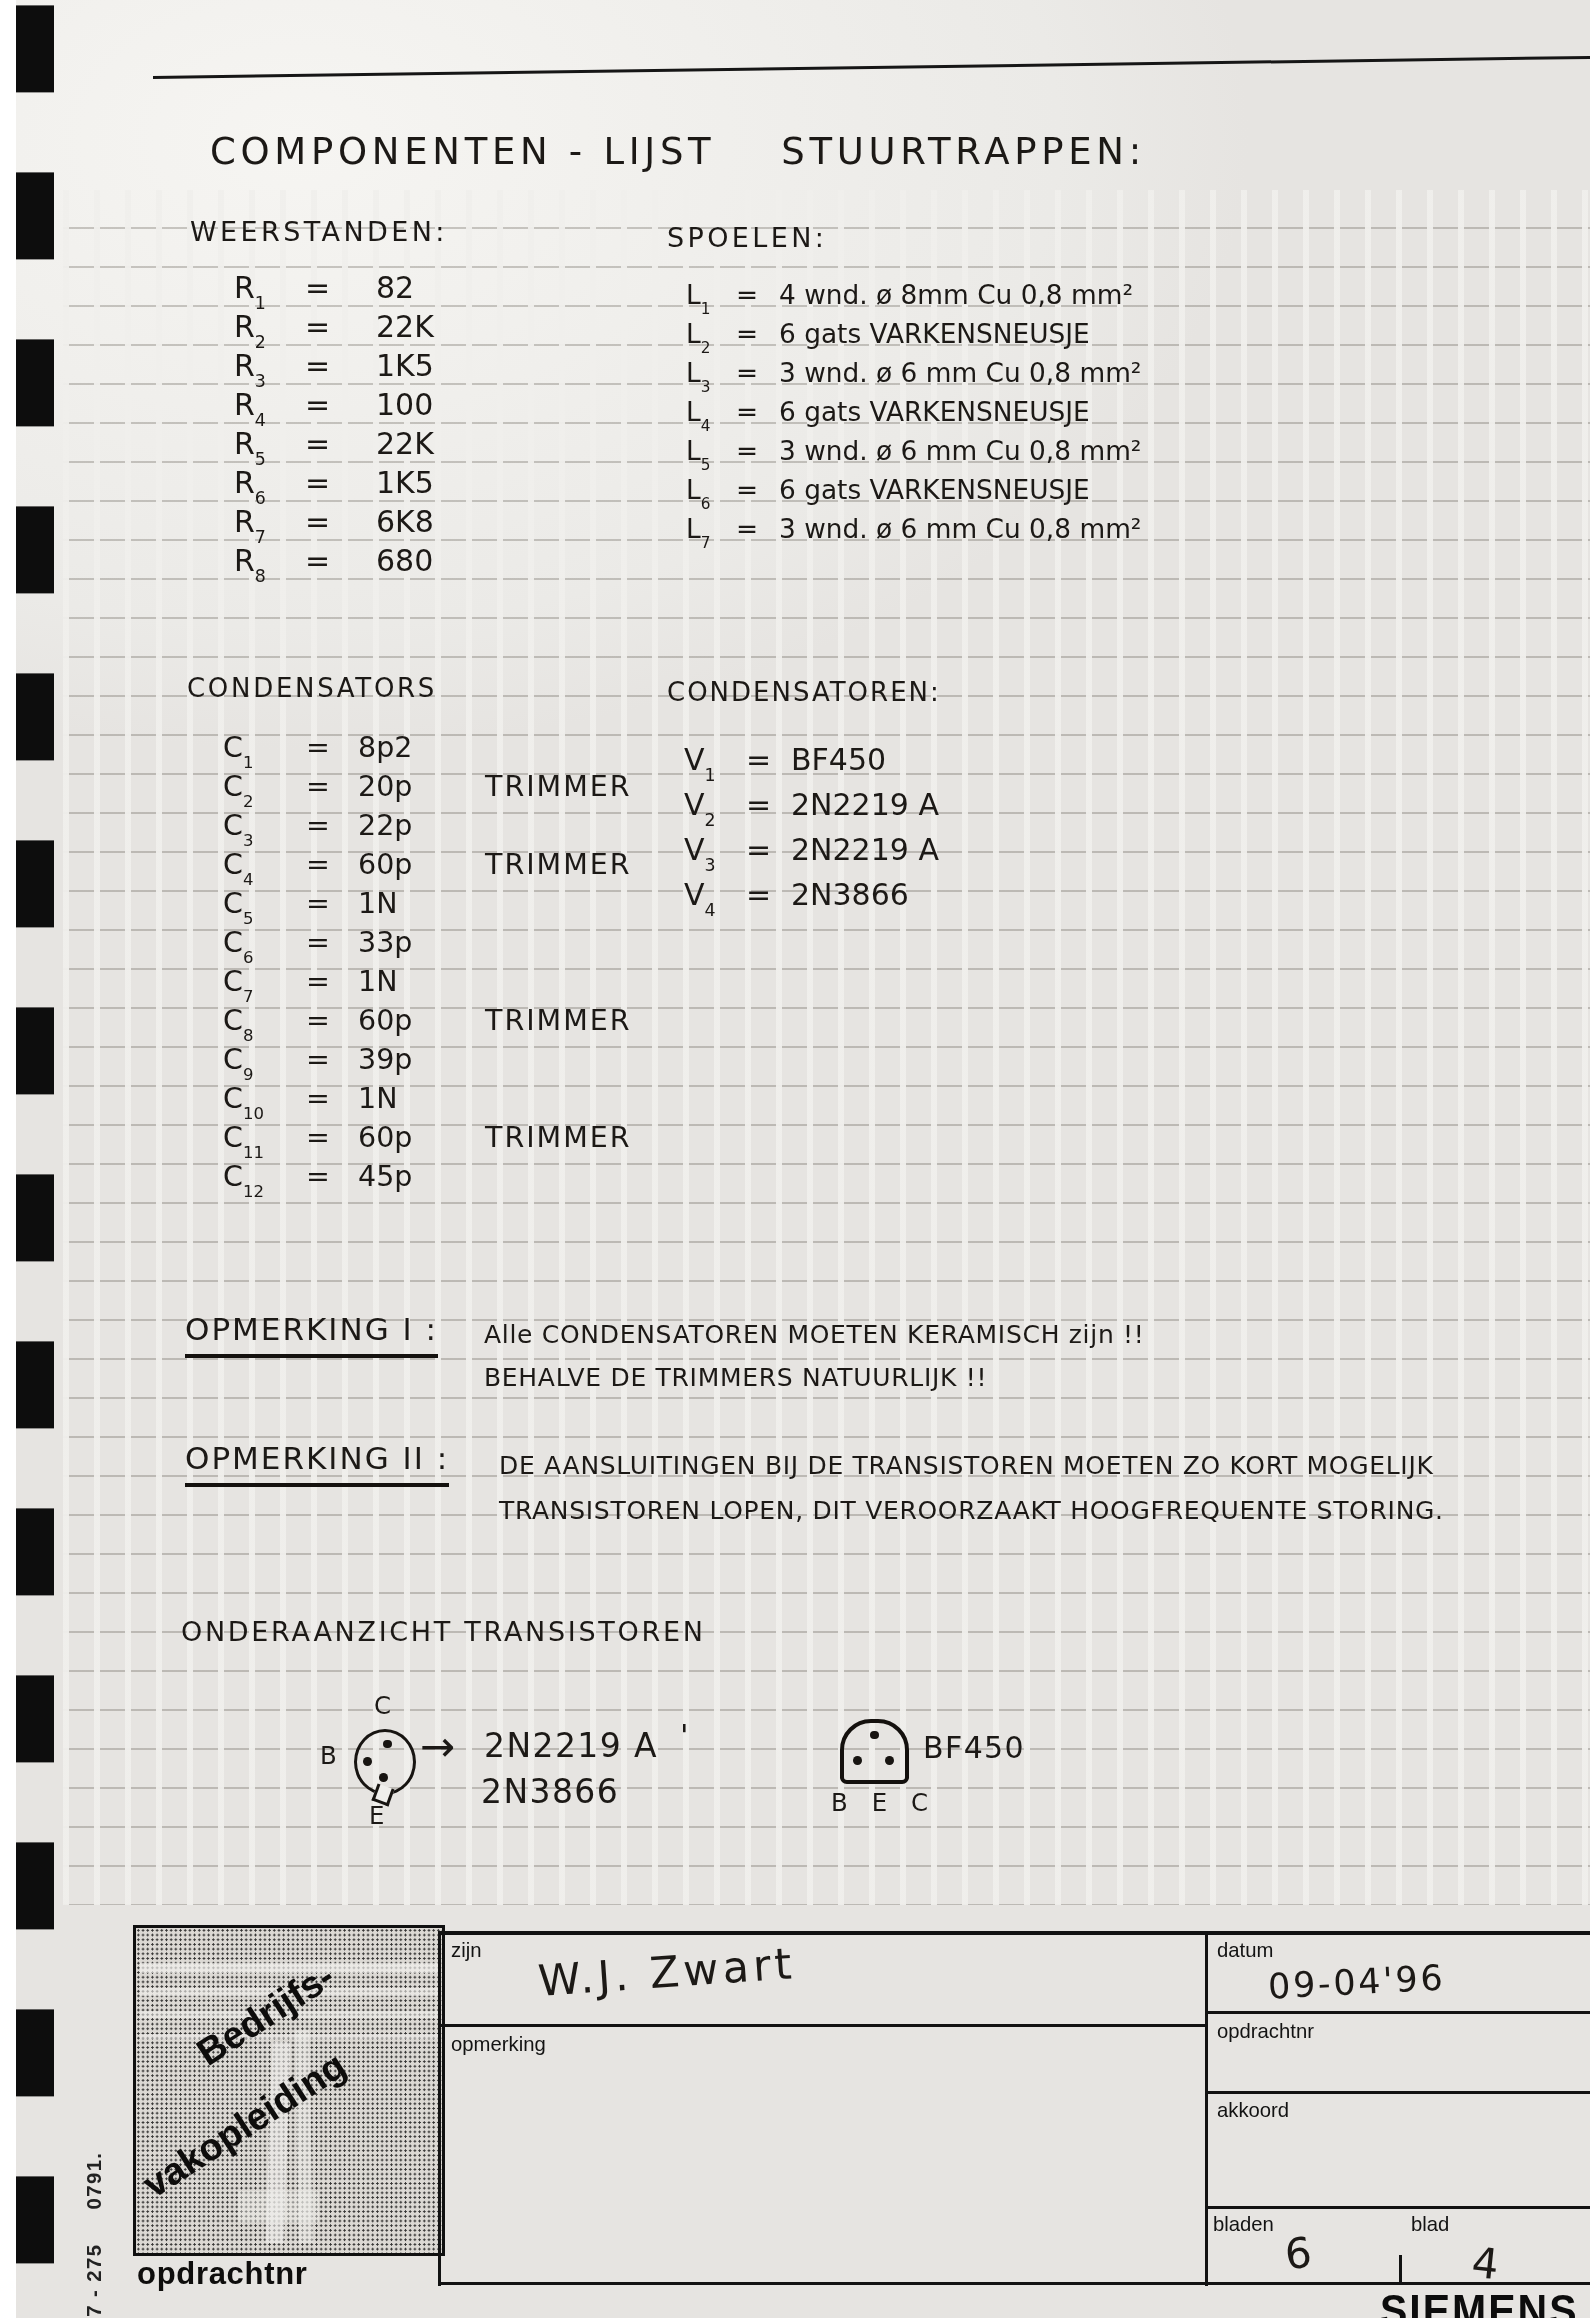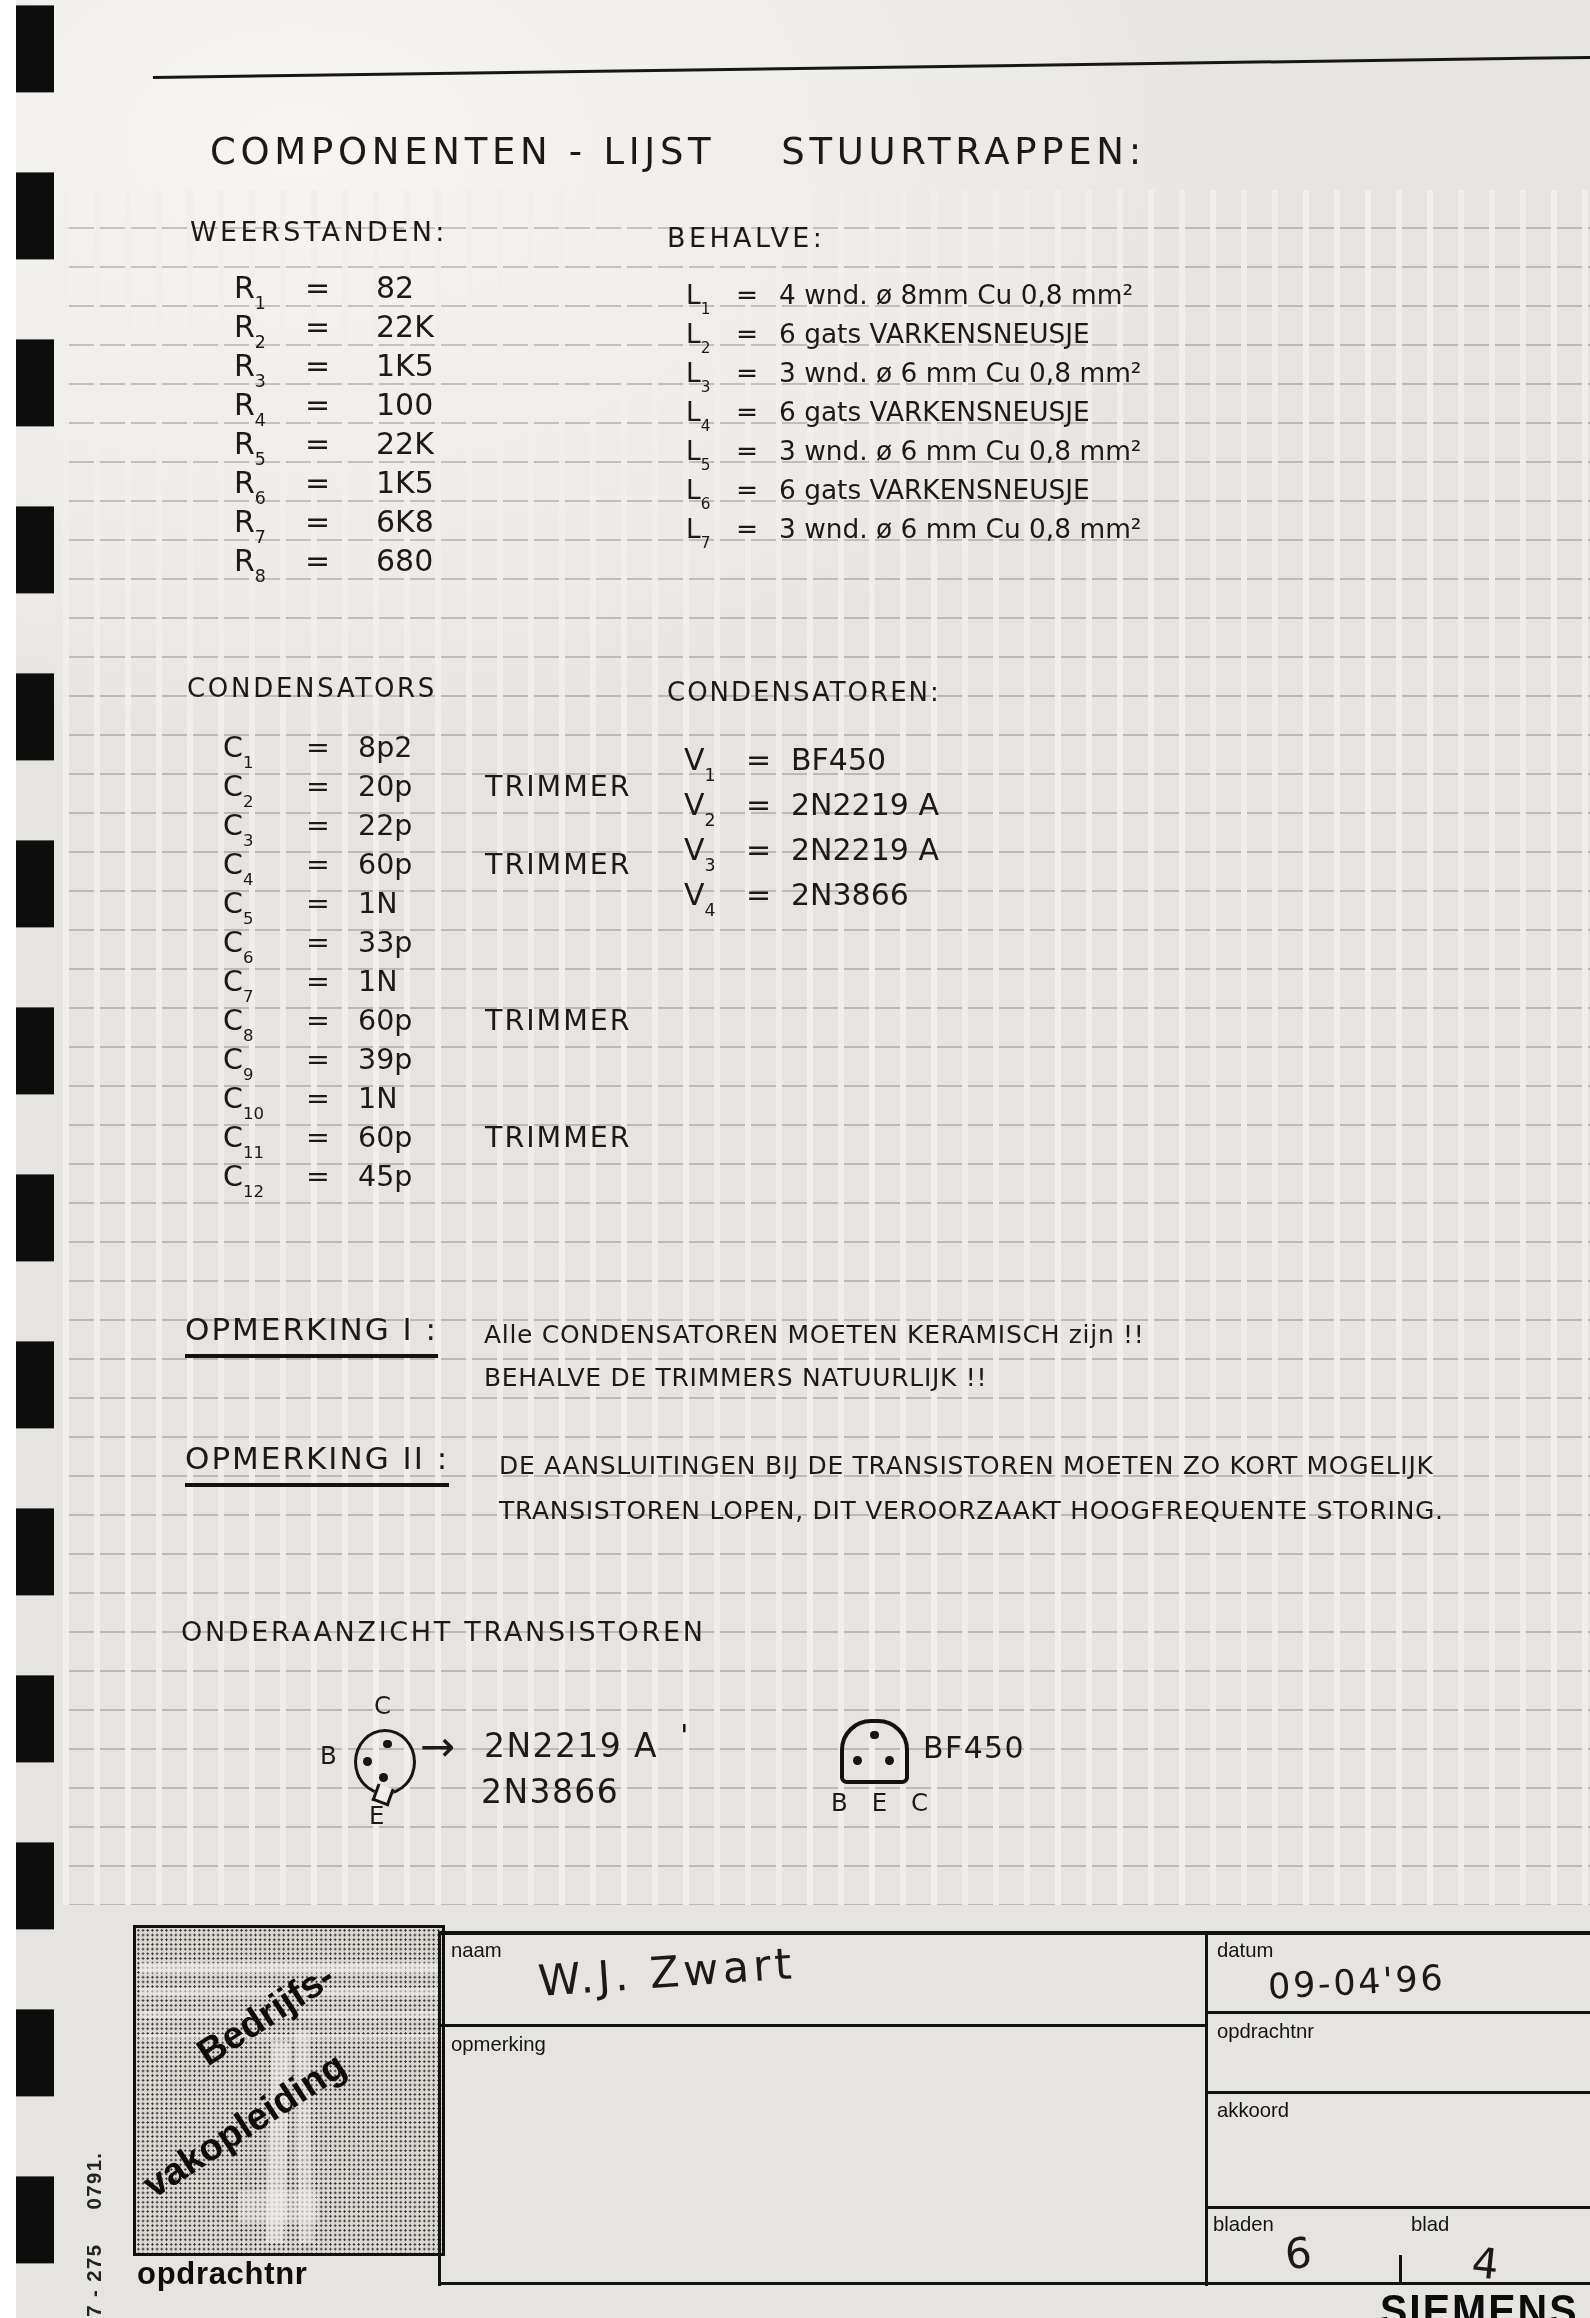--- a/index.html
+++ b/index.html
@@ -119,21 +119,21 @@
 
 <div class="page">
 
   <div class="abs holes"></div>
   <div class="abs scanline"></div>
   <div class="abs ruled"></div>
 
   <div class="abs hw page-title">COMPONENTEN - LIJST    STUURTRAPPEN:</div>
 
   <div class="abs hw sec-h h-weerstanden">WEERSTANDEN:</div>
-  <div class="abs hw sec-h h-spoelen">BEHALVE:</div>
+  <div class="abs hw sec-h h-spoelen">SPOELEN:</div>
 
   <div class="abs w-list">
 
       <div class="comp-row">
         <span class="cname hw"><span>R</span><span class="csub">1</span></span>
         <span class="ceq hw">=</span>
         <span class="cval hw">82</span>
       </div>
 
       <div class="comp-row">
@@ -392,21 +392,21 @@
   <div class="abs fline fl-top"></div>
   <div class="abs fline fl-v1"></div>
   <div class="abs fline fl-naam-b"></div>
   <div class="abs fline fl-v2"></div>
   <div class="abs fline fl-datum-b"></div>
   <div class="abs fline fl-opdr-b"></div>
   <div class="abs fline fl-bladen-t"></div>
   <div class="abs fline fl-bottom"></div>
   <div class="abs fline fl-blad-tick"></div>
 
-  <div class="abs form-lbl lbl-naam">naam</div>
+  <div class="abs form-lbl lbl-naam">zijn</div>
   <div class="abs hw naam-value">W.J. Zwart</div>
   <div class="abs form-lbl lbl-opmerking">opmerking</div>
   <div class="abs form-lbl lbl-datum">datum</div>
   <div class="abs hw datum-value">09-04'96</div>
   <div class="abs form-lbl lbl-opdrachtnr">opdrachtnr</div>
   <div class="abs form-lbl lbl-akkoord">akkoord</div>
   <div class="abs form-lbl lbl-bladen">bladen</div>
   <div class="abs hw bladen-value">6</div>
   <div class="abs form-lbl lbl-blad">blad</div>
   <div class="abs hw blad-value">4</div>

